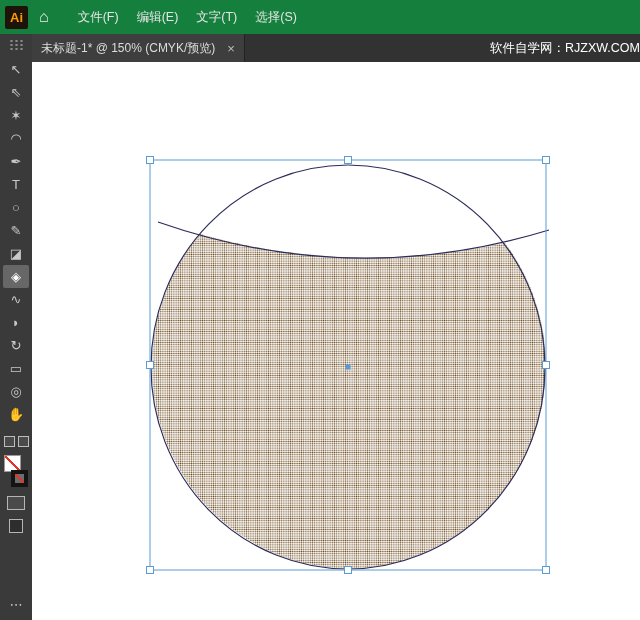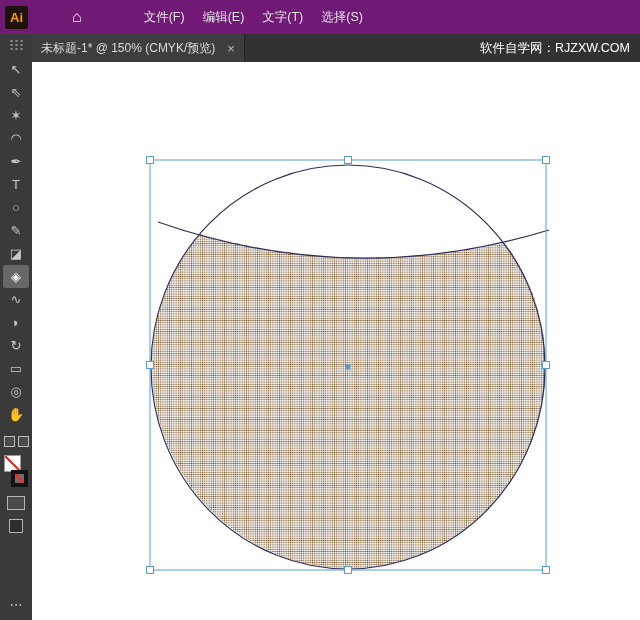--- a/index.html
+++ b/index.html
@@ -1,21 +1,21 @@
 <!DOCTYPE html>
 <html><head>
 <meta charset="utf-8">
 <style>
   html,body{margin:0;padding:0;}
   body{
     width:640px;height:620px;overflow:hidden;background:#ffffff;
     font-family:"Liberation Sans","DejaVu Sans",sans-serif;
   }
   
-  .menubar{height:34px;background:#701a75;display:flex;align-items:center;gap:33px;}
+  .menubar{height:34px;background:#15803d;display:flex;align-items:center;}
   .logo{width:23px;height:23px;margin:0 9px 0 5px;background:#1d1309;color:#ff9a00;
         font-weight:bold;font-size:13px;display:flex;align-items:center;justify-content:center;
         border-radius:2px;}
   .home{color:#ececec;font-size:16px;margin:0 12px 0 2px;line-height:34px;}
   .menus{display:flex;margin-left:8px;}
   .menu-item{color:#e4e4e4;font-size:12.5px;padding:16px 9px;line-height:34px;cursor:default;white-space:nowrap;}
   
   .main{display:flex;height:586px;}
   
   .toolbar{width:32px;background:#3a3a3a;display:flex;flex-direction:column;align-items:center;
@@ -38,21 +38,21 @@
   .small-btn{width:16px;height:12px;border:1px solid #b5b5b5;background:#4a4a4a;margin-top:9px;}
   .small-btn2{width:12px;height:12px;border:1px solid #b5b5b5;background:#2e2e2e;margin-top:9px;}
   .tb-ellipsis{margin-top:auto;margin-bottom:8px;color:#c9c9c9;font-size:13px;}
   
   .right-col{display:flex;flex-direction:column;flex:1;}
   .tabbar{height:28px;background:#323232;display:flex;align-items:center;flex:0 0 28px;}
   .doc-tab{height:28px;display:flex;align-items:center;background:#3e3e3e;
            border-right:1px solid #232323;padding:0 9px;}
   .doc-tab .title{color:#dcdcdc;font-size:12px;white-space:nowrap;}
   .doc-tab .close{color:#bdbdbd;font-size:13px;margin-left:12px;cursor:default;}
-  .watermark{margin-left:auto;padding-right:10px;color:#ffffff;font-size:12.5px;white-space:nowrap;}
+  .watermark{margin-left:auto;color:#ffffff;font-size:12.5px;white-space:nowrap;}
   
   .canvas{position:relative;width:608px;height:558px;background:#ffffff;overflow:hidden;}
   .canvas svg{display:block;}
 </style>
 </head>
 <body>
 
 <div class="menubar">
   <div class="logo">Ai</div>
   <div class="home">⌂</div>

